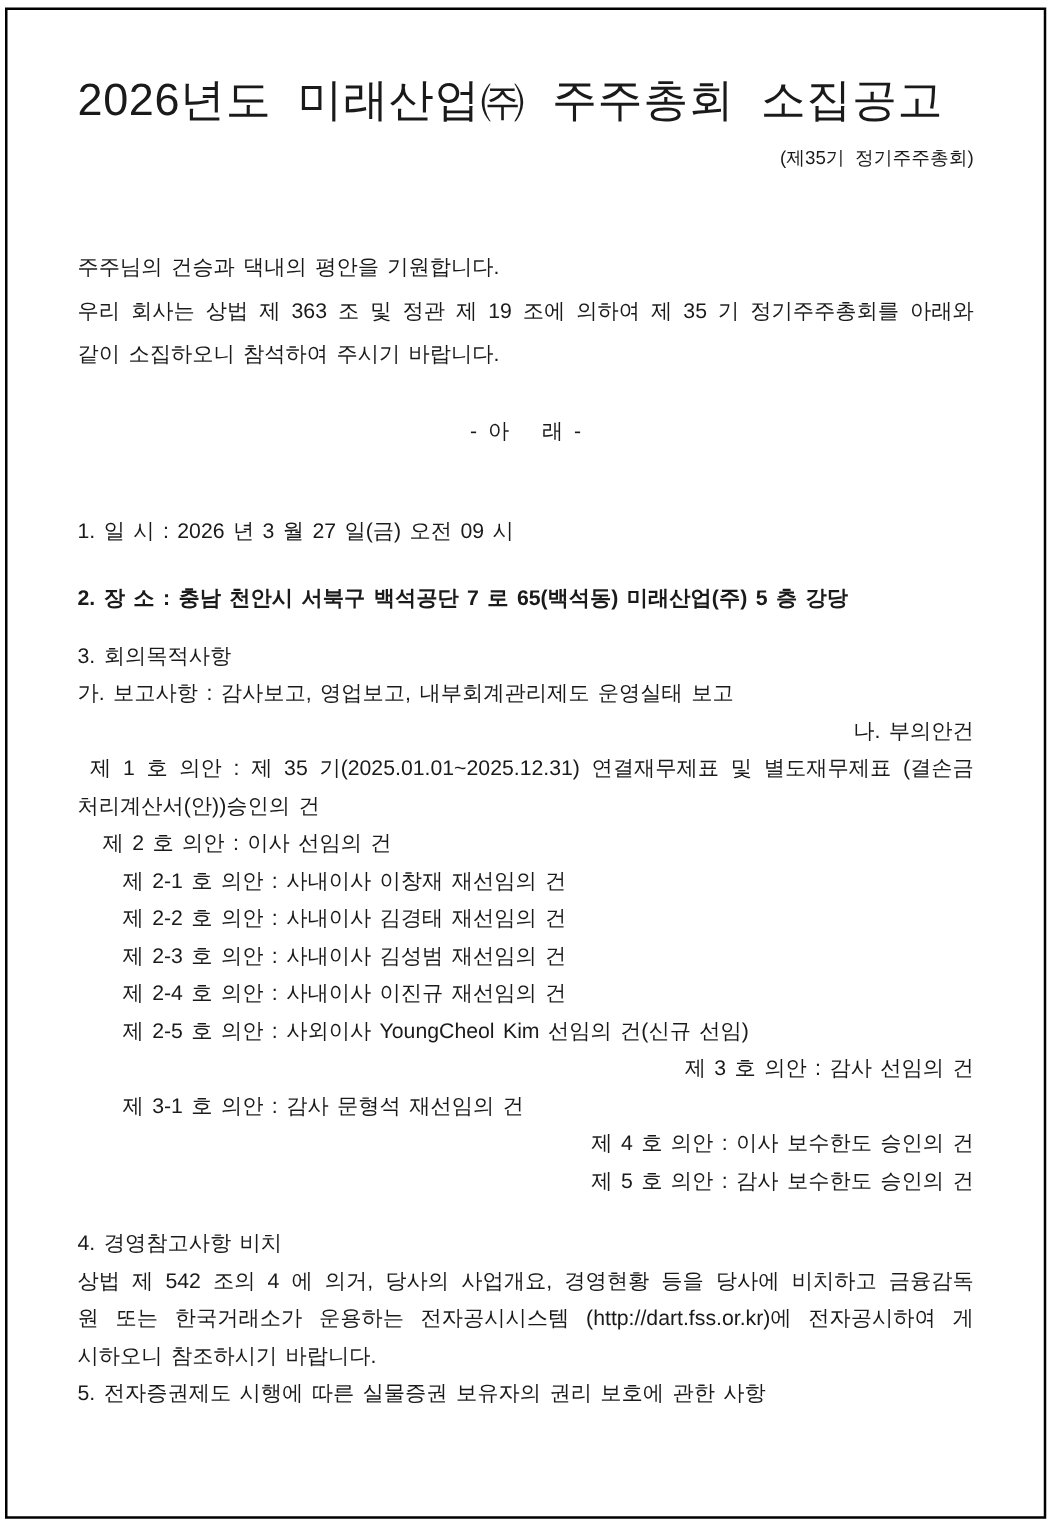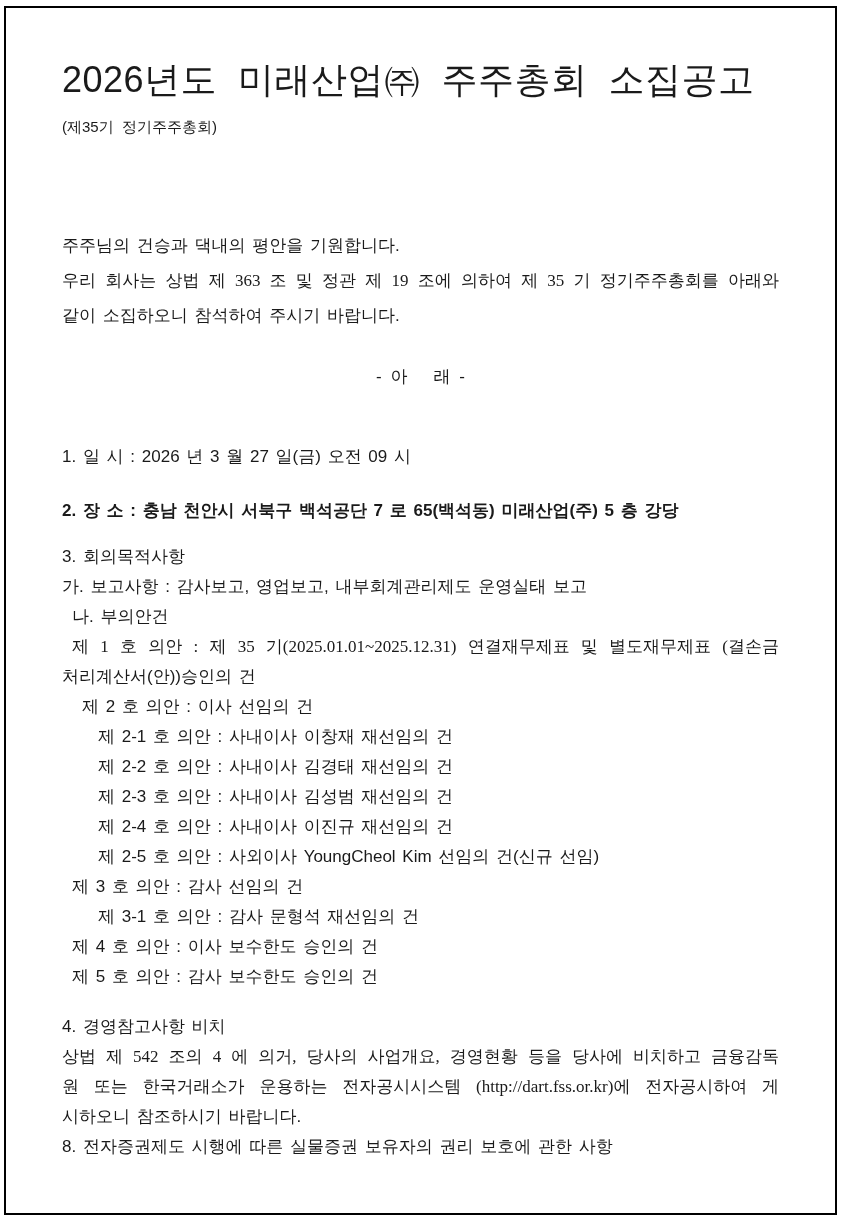--- a/index.html
+++ b/index.html
@@ -28,52 +28,51 @@
     font-size: 36px;
     font-weight: normal;
     line-height: 40px;
     letter-spacing: 0.5px;
     white-space: pre;
   }
   .subtitle {
     margin-top: 16px;
     font-size: 15px;
     line-height: 22px;
-    text-align: left;
+    text-align: right;
     white-space: pre;
   }
   .line {
     font-size: 17px;
     line-height: 30px;
     white-space: pre;
     word-spacing: 2px;
   }
-  .intro { margin-top: 90px; }
+  .intro { margin-top: 58px; }
   .intro .line { line-height: 35px; }
   .separator {
     margin-top: 26px;
     font-size: 17px;
     line-height: 35px;
     text-align: center;
     white-space: pre;
     word-spacing: 4px;
   }
   .item1 { margin-top: 48px; }
   .item2 { margin-top: 24px; font-weight: bold; }
   .agenda { margin-top: 16px; }
   .refs { margin-top: 20px; }
   
   .j {
     white-space: normal;
     text-align: justify;
     text-align-last: justify;
-    font-family: Liberation Serif, serif;
   }
   
-  .ind1 { padding-left: 10px; }
+  .ind1 { padding-left: 10px; text-align: right; }
   .ind2 { padding-left: 20px; }
   .ind3 { padding-left: 36px; }
 </style>
 </head>
 <body>
 
 <div class="page">
 
   <h1 class="title">2026년도  미래산업㈜  주주총회  소집공고</h1>
 
@@ -107,16 +106,16 @@
     <div class="line ind3">제 3-1 호 의안 : 감사 문형석 재선임의 건</div>
     <div class="line ind1">제 4 호 의안 : 이사 보수한도 승인의 건</div>
     <div class="line ind1">제 5 호 의안 : 감사 보수한도 승인의 건</div>
   </div>
 
   <div class="refs">
     <div class="line">4. 경영참고사항 비치</div>
     <div class="line j">상법 제 542 조의 4 에 의거, 당사의 사업개요, 경영현황 등을 당사에 비치하고 금융감독</div>
     <div class="line j">원 또는 한국거래소가 운용하는 전자공시시스템 (http://dart.fss.or.kr)에 전자공시하여 게</div>
     <div class="line">시하오니 참조하시기 바랍니다.</div>
-    <div class="line">8. 전자증권제도 시행에 따른 실물증권 보유자의 권리 보호에 관한 사항</div>
+    <div class="line">5. 전자증권제도 시행에 따른 실물증권 보유자의 권리 보호에 관한 사항</div>
   </div>
 
 </div>
 
 </body></html>

